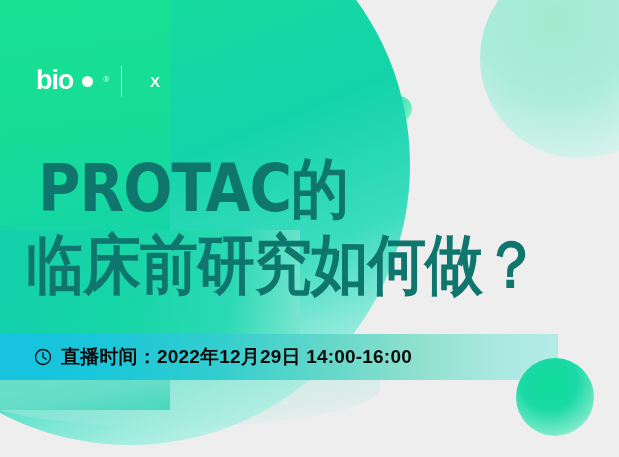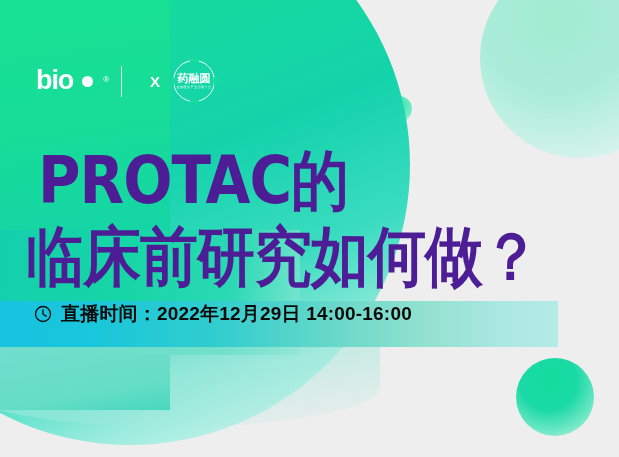--- a/index.html
+++ b/index.html
@@ -182,22 +182,22 @@
   }
   .lc-notch.top { top: -2px; left: 50%; margin-left: -4.5px; }
   .lc-notch.bottom { bottom: -2px; left: 50%; margin-left: -4.5px; }
   .lc-notch.left { left: -3px; top: 50%; margin-top: -4.5px; width: 3px; height: 9px; }
   .lc-notch.right { right: -3px; top: 50%; margin-top: -4.5px; width: 3px; height: 9px; }
 
   
   .headline {
     position: absolute;
     left: 38px;
-    top: 148px;
-    color: #4c1d95;
+    top: 156px;
+    color: #0f766e;
     font-family: "DejaVu Sans", "Liberation Sans", sans-serif;
     font-weight: bold;
   }
   .hl-line1 {
     font-size: 58px;
     line-height: 1;
     letter-spacing: -1px;
     white-space: nowrap;
     transform: scaleY(1.12);
     transform-origin: left top;
@@ -210,26 +210,26 @@
     margin-top: 18px;
     margin-left: -12px;
     transform: scaleY(1.12);
     transform-origin: left top;
   }
 
   
   .time-bar {
     position: absolute;
     left: 0;
-    top: 301px;
+    top: 334px;
     width: 558px;
     height: 46px;
     background: linear-gradient(90deg, #17c3df 0%, #19c6db 16%, #30cdcf 38%, #63d7c9 58%, #92e1cf 76%, #abe8e2 90%, #b4ebe6 100%);
     display: flex;
-    align-items: flex-start;
+    align-items: center;
   }
   .time-inner {
     display: flex;
     align-items: center;
     margin-left: 34px;
   }
   .clock-icon {
     width: 18px;
     height: 18px;
     margin-right: 9px;
@@ -270,28 +270,20 @@
       <span>bio</span>
       <span class="bt-dot"></span>
       <span class="bt-reg">®</span>
     </div>
 
     <div class="logo-divider"></div>
 
 
     <div class="logo-x">X</div>
 
-    <div class="logo-circle">
-      <span class="lc-notch top"></span>
-      <span class="lc-notch bottom"></span>
-      <span class="lc-notch left"></span>
-      <span class="lc-notch right"></span>
-      <span class="lc-cn">药融圆</span>
-      <span class="lc-sub">生物医药产业活动平台</span>
-    </div>
 
   </div>
 
   <div class="headline">
     <div class="hl-line1">PROTAC的</div>
     <div class="hl-line2">临床前研究如何做？</div>
   </div>
 
   <div class="bar-curve"></div>
 

